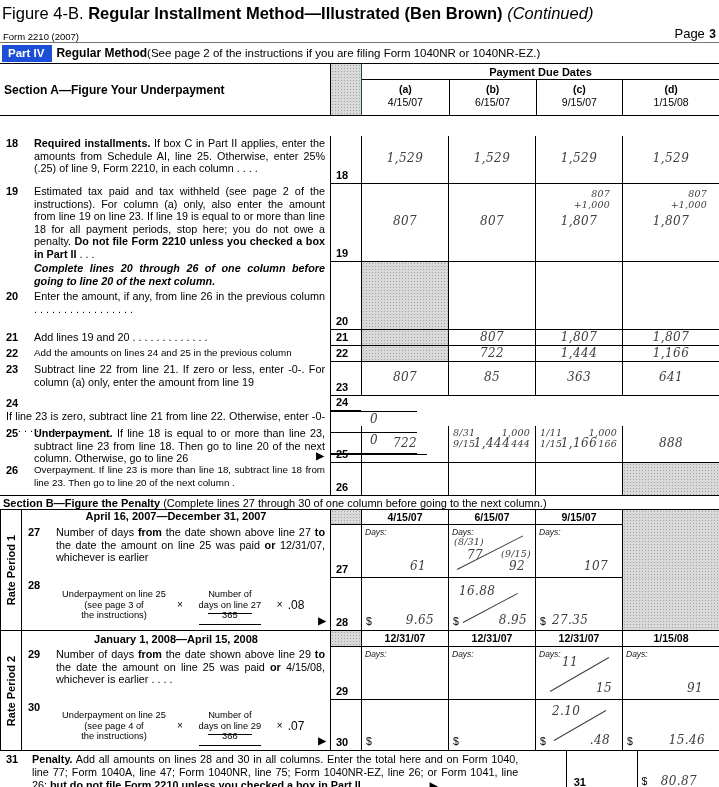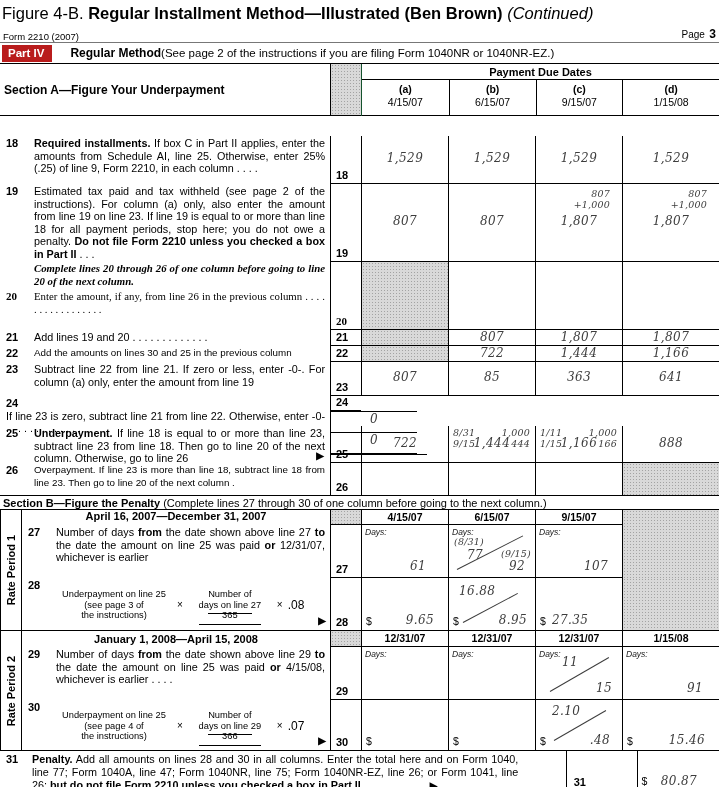--- a/index.html
+++ b/index.html
@@ -8,24 +8,24 @@
     width:719px; height:787px; position:relative; background:#fff; color:#000;
     font-family:"Liberation Sans", sans-serif; overflow:hidden;
   }
   .b { font-weight:bold; }
   .i { font-style:italic; }
 
   
   .title-row { height:27px; padding:4px 2px 0 2px; font-size:16.5px; white-space:nowrap; }
   .formid-row { height:15px; display:flex; justify-content:space-between; align-items:flex-end; padding:0 3px; }
   .formid { font-size:9.5px; }
-  .pageword { font-size:10px; }
+  .pageword { font-size:13px; }
   .pagenum { font-size:12px; font-weight:bold; }
   .part-row { height:22px; border-bottom:1.5px solid #000; border-top:1px solid #777; display:flex; align-items:center; padding:0 2px; }
-  .part-badge { background:#b91c1c; color:#fff; font-weight:bold; font-size:11.5px; padding:2px 8px 3px 6px; margin-right:18px; }
+  .part-badge { background:#1d4ed8; color:#fff; font-weight:bold; font-size:11.5px; padding:2px 8px 3px 6px; margin-right:4px; }
   .part-title { font-size:12px; font-weight:bold; }
   .part-note { font-size:11.5px; }
 
   
   .flexrow { display:flex; }
   .desc-col { width:330px; }
   .desc-colB { width:308px; }
   .grid-col { width:389px; }
   .cell { border-left:1px solid #000; border-bottom:1px solid #000; position:relative; }
   .nobb { border-bottom:none; }
@@ -51,21 +51,21 @@
   .letters { display:flex; height:36px; }
   .lettercell { border-bottom:1px solid #000; text-align:center; font-size:10.5px; font-weight:bold; padding-top:3px; line-height:13px; }
   .lettercell + .lettercell { border-left:1px solid #000; }
 
   .desc { display:flex; padding:1px 2px 0 6px; font-size:10.8px; line-height:12.5px; }
   .desc .ln { width:28px; font-weight:bold; font-size:11px; flex:none; }
   .desc .txt { flex:1; text-align:justify; padding-right:3px; position:relative; }
   .desc-sm { font-size:9.8px; }
   .note-i { margin-left:34px; padding-right:5px; font-size:10.8px; line-height:12.5px; text-align:justify; }
 
-  .h52{height:52px;} .h48{height:48px;margin-top:20px;} .h78{height:78px;} .h68{height:68px;font-family:Liberation Serif, serif;}
+  .h52{height:52px;} .h48{height:48px;margin-top:20px;} .h78{height:78px;} .h68{height:68px;}
   .h16{height:16px;} .h34{height:34px;} .h30{height:30px;flex-direction:column;} .h37{height:37px;}
   .h32{height:32px;} .h15{height:15px;} .h53{height:53px;} .h50{height:50px;} .h43{height:43px;}
 
   .pencil-note19 { position:absolute; top:4px; right:12px; text-align:right; line-height:11px; }
   .note25 { position:absolute; top:2px; left:4px; right:5px; line-height:10.5px; }
   .note25 .nrow { display:flex; justify-content:space-between; }
   .arrow { font-size:10px; }
   .arrow-abs { position:absolute; right:4px; bottom:1px; font-size:10px; }
 
   
@@ -131,21 +131,21 @@
           <span class="ln">20</span>
           <span class="txt"><span>Enter the amount, if any, from line 26 in the previous column  .  .  .  .  .  .  .  .  .  .  .  .  .  .  .  .  .</span></span>
         </div>
       </div>
       <div class="desc h16">
         <span class="ln">21</span>
         <span class="txt" style="text-align:left"><span>Add lines 19 and 20 .  .  .  .  .  .  .  .  .  .  .  .  .</span></span>
       </div>
       <div class="desc h16 desc-sm">
         <span class="ln">22</span>
-        <span class="txt" style="text-align:left"><span>Add the amounts on lines 30 and 25 in the previous column</span></span>
+        <span class="txt" style="text-align:left"><span>Add the amounts on lines 24 and 25 in the previous column</span></span>
       </div>
       <div class="desc h34">
         <span class="ln">23</span>
         <span class="txt"><span>Subtract line 22 from line 21. If zero or less, enter -0-. For column (a) only, enter the amount from line 19</span></span>
       </div>
       <div class="desc h30">
         <span class="ln">24</span>
         <span class="txt"><span>If line 23 is zero, subtract line 21 from line 22. Otherwise, enter -0- .  .  .  .  .  .  .  .  .  .  .  .  .</span></span>
       </div>
       <div class="desc h37">

